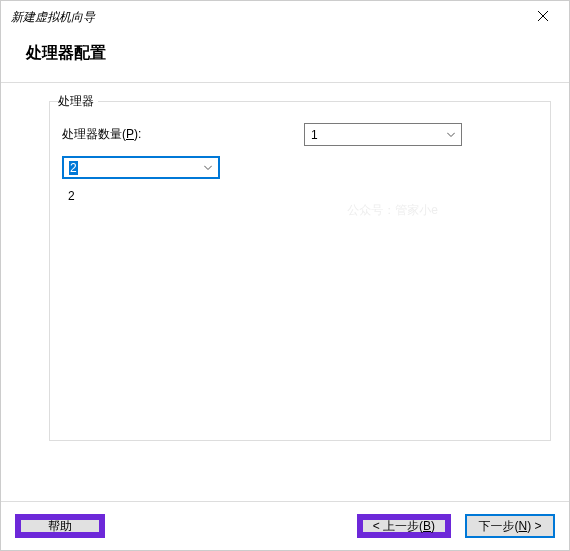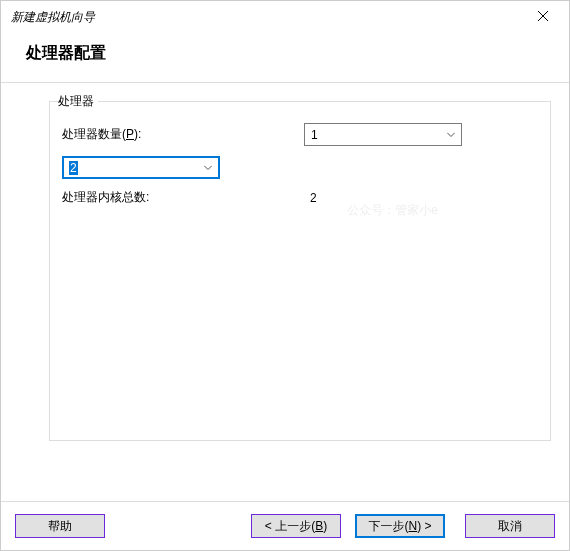--- a/index.html
+++ b/index.html
@@ -99,21 +99,21 @@
     .footer {
       position: absolute;
       bottom: 0; left: 0; right: 0;
       padding: 12px 14px;
       display: flex;
       align-items: center;
       border-top: 1px solid #ddd;
     }
     .btn {
       height: 24px;
-      border: 1px solid #6d28d9;
+      border: 6px solid #6d28d9;
       background: #e1e1e1;
       font-size: 12px;
       font-family: inherit;
       padding: 0 10px;
       min-width: 90px;
       cursor: pointer;
       display: inline-flex;
       align-items: center;
       justify-content: center;
     }
@@ -165,21 +165,20 @@
         <span class="dropdown-value-hl">2</span>
         <span class="dropdown-arrow">
           <svg viewBox="0 0 8 5">
               <path d="M0 0 L4 4 L8 0" stroke="#555" stroke-width="1" fill="none"></path>
             </svg>
         </span>
       </div>
     </div>
 
     <div class="form-row">
-      <label class="form-label">处理器内核总数:</label>
       <span class="static-value">2</span>
     </div>
 
     <div class="watermark">公众号：管家小e</div>
   </div>
 </div>
 
 <div class="footer">
   <button class="btn">帮助</button>
   <div class="spacer"></div>
@@ -187,15 +186,14 @@
     <button class="btn">
       <span>&lt; 上一步(</span>
         <u>B</u>
         <span>)</span>
     </button>
     <button class="btn btn-default adjacent">
       <span>下一步(</span>
         <u>N</u>
         <span>) &gt;</span>
     </button>
-    <button class="btn">取消</button>
   </div>
 </div>
 
 </body></html>

